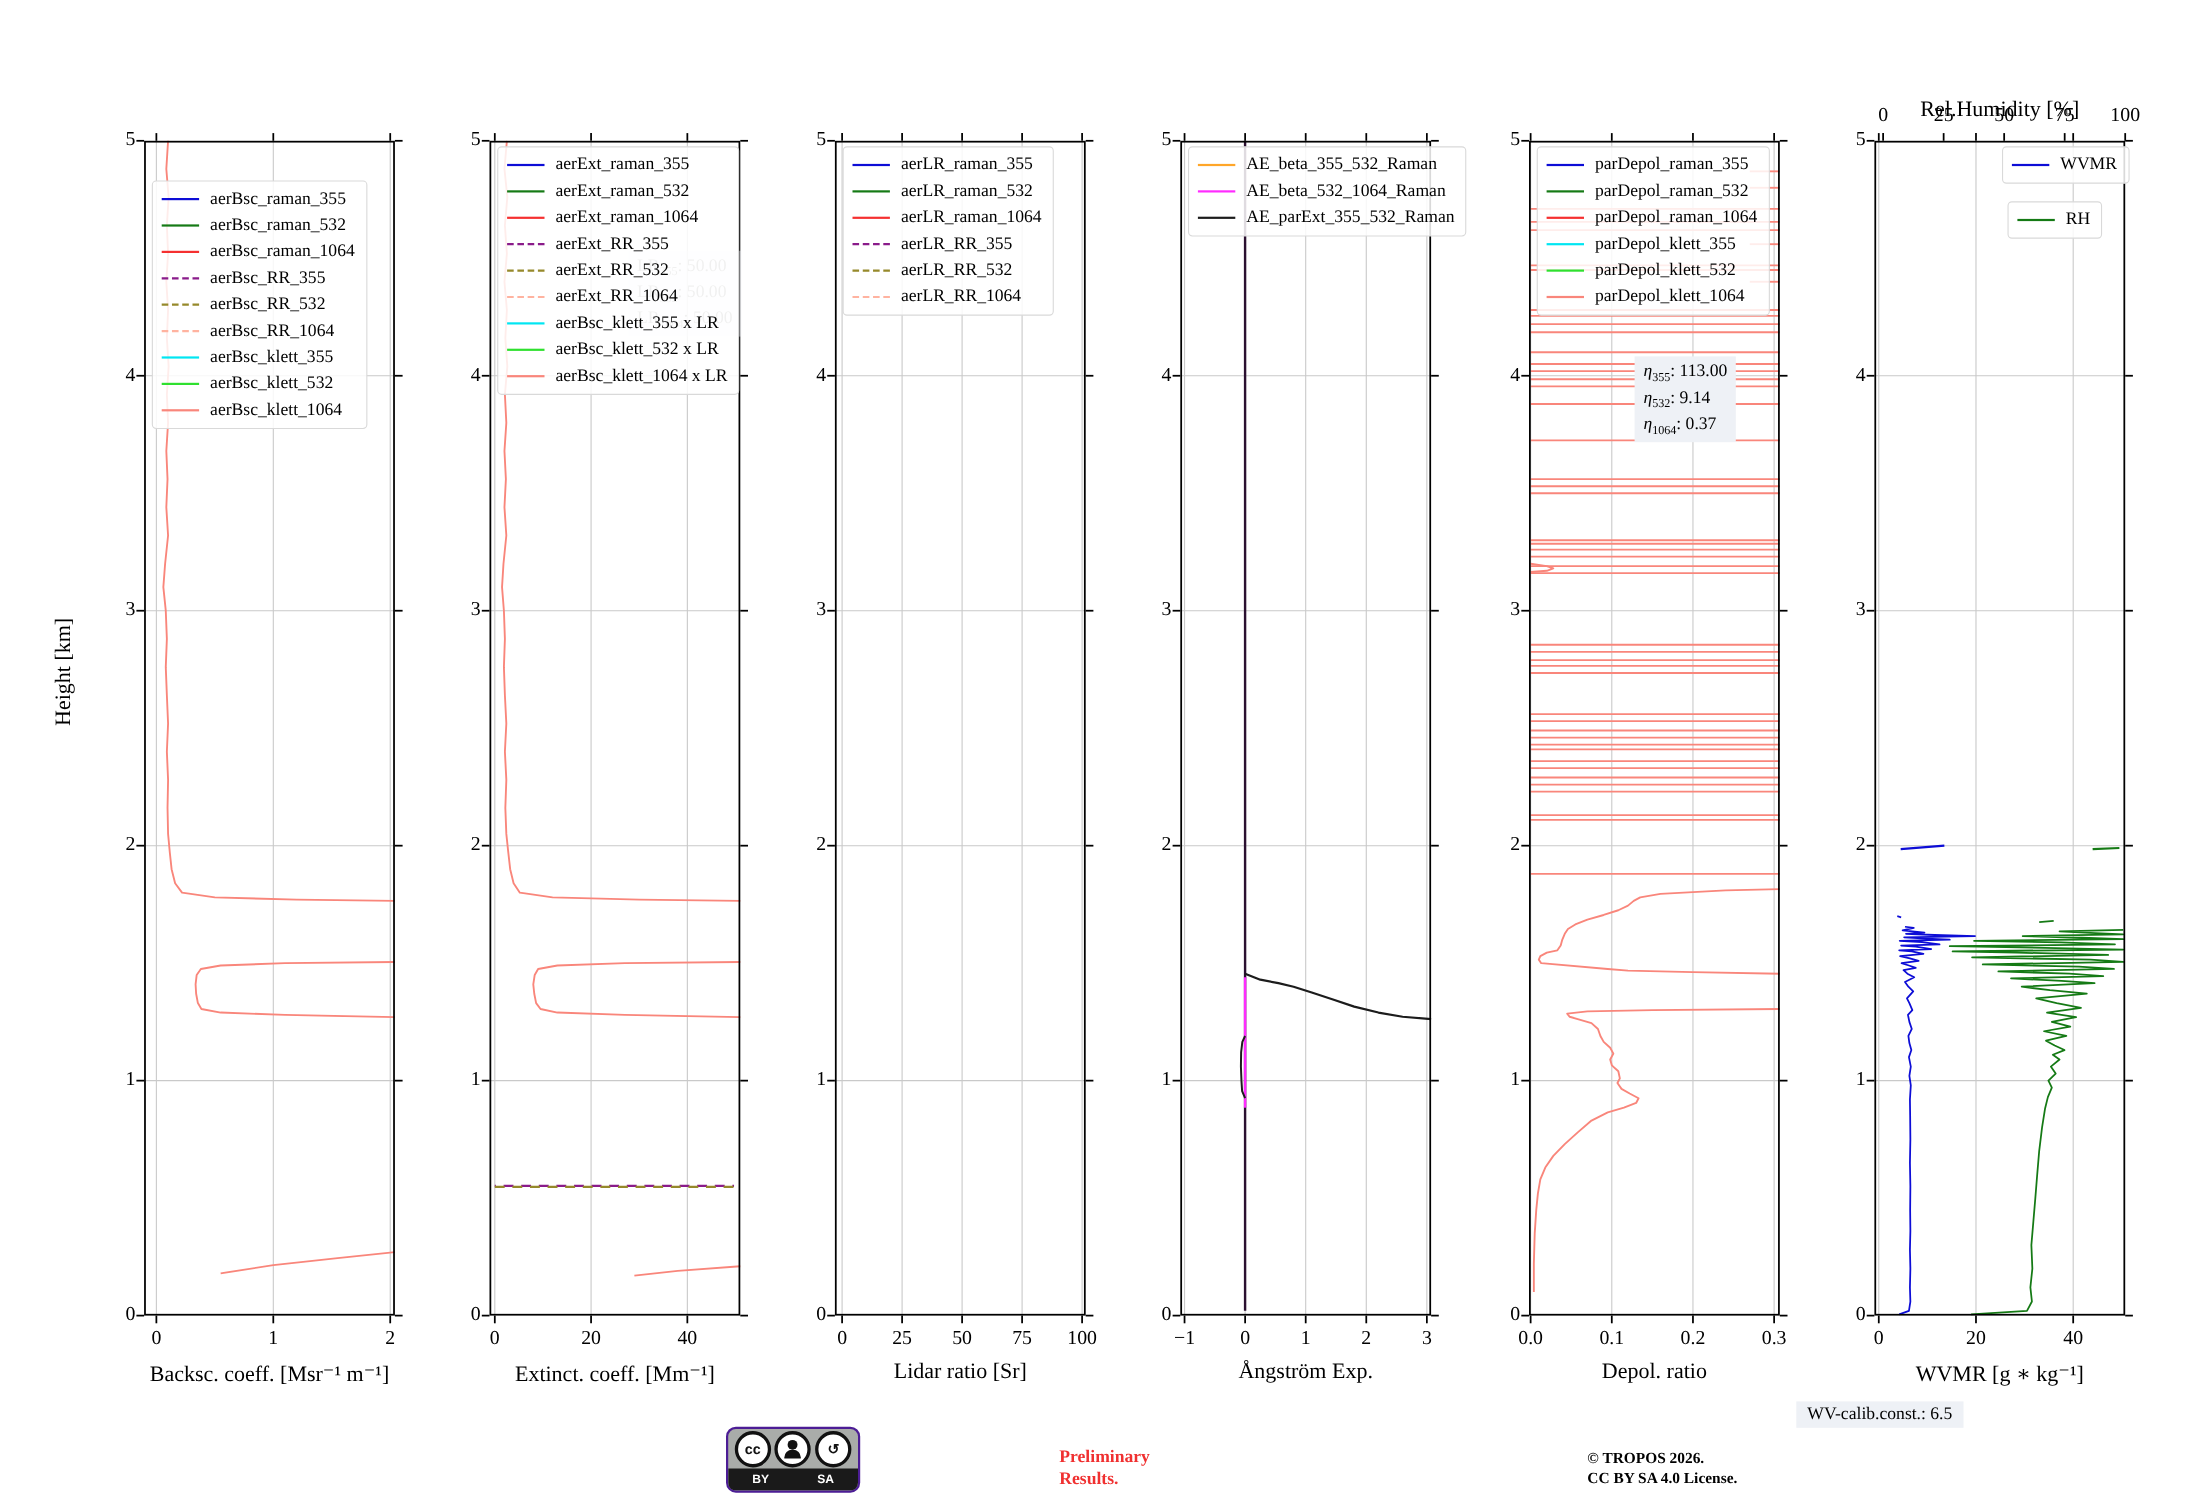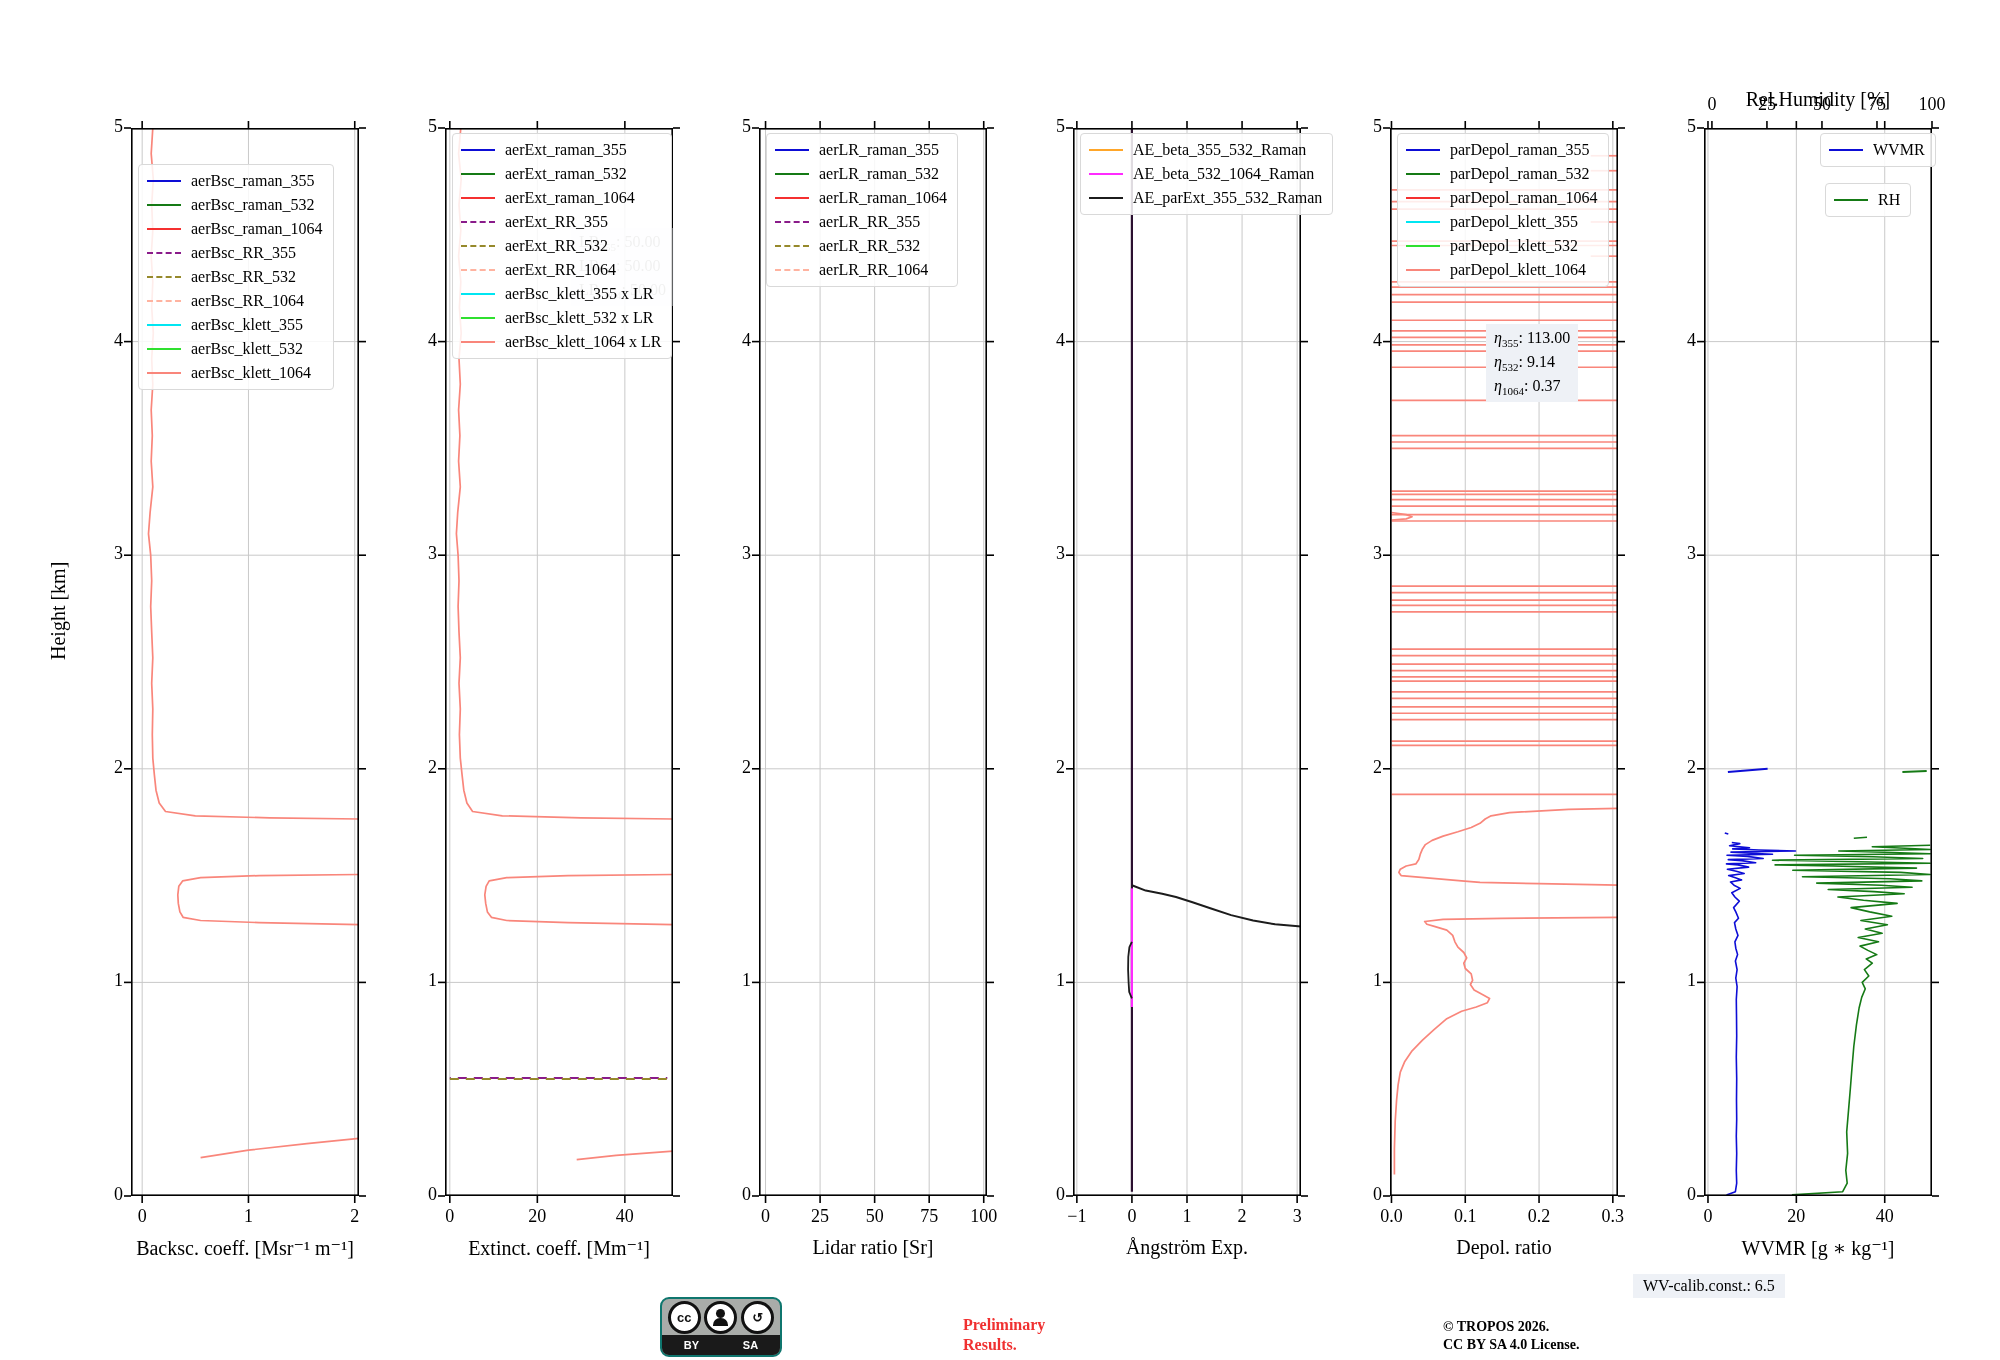--- a/index.html
+++ b/index.html
@@ -22,21 +22,21 @@
   .llabel{font-size:16px;}
   .abox{position:absolute;background:#eef1f6;padding:3px 8px;font-size:16px;line-height:1.35;
         white-space:nowrap;z-index:4;}
   .abox sub{font-size:11px;}
   .refh{position:absolute;left:173px;top:1275px;background:#eef1f6;padding:4px 10px;
         font-size:16px;line-height:1.3;}
   .wvcal{position:absolute;left:1633px;top:1274px;background:#eef1f6;padding:3px 10px;font-size:16px;}
   .prelim{position:absolute;left:963px;top:1315px;color:#f03030;font-weight:bold;font-size:16px;line-height:1.25;}
   .copyr{position:absolute;left:1443px;top:1318px;font-weight:bold;font-size:14px;line-height:1.3;}
   .ccbadge{position:absolute;left:660px;top:1297px;width:118px;height:56px;background:#a9aca9;
-           border:2px solid #0f766e;border-radius:9px;overflow:hidden;}
+           border:2px solid #4c1d95;border-radius:9px;overflow:hidden;}
   .ccrow{display:flex;justify-content:space-around;align-items:center;height:36px;padding:0 4px;}
   .cccirc{width:27px;height:27px;border-radius:50%;background:#fff;border:3px solid #111;
           display:flex;align-items:center;justify-content:center;font-weight:bold;font-size:13px;
           font-family:"Liberation Sans",sans-serif;color:#111;}
   .ccbottom{height:20px;background:#1a1a1a;color:#fff;display:flex;justify-content:space-around;
             align-items:center;font-family:"Liberation Sans",sans-serif;font-size:11px;font-weight:bold;}
   .person{width:9px;height:9px;background:#111;border-radius:50%;position:relative;top:-4px;}
   .person:after{content:"";position:absolute;left:-3px;top:9px;width:15px;height:8px;background:#111;
                 border-radius:7px 7px 0 0;}
 </style>

